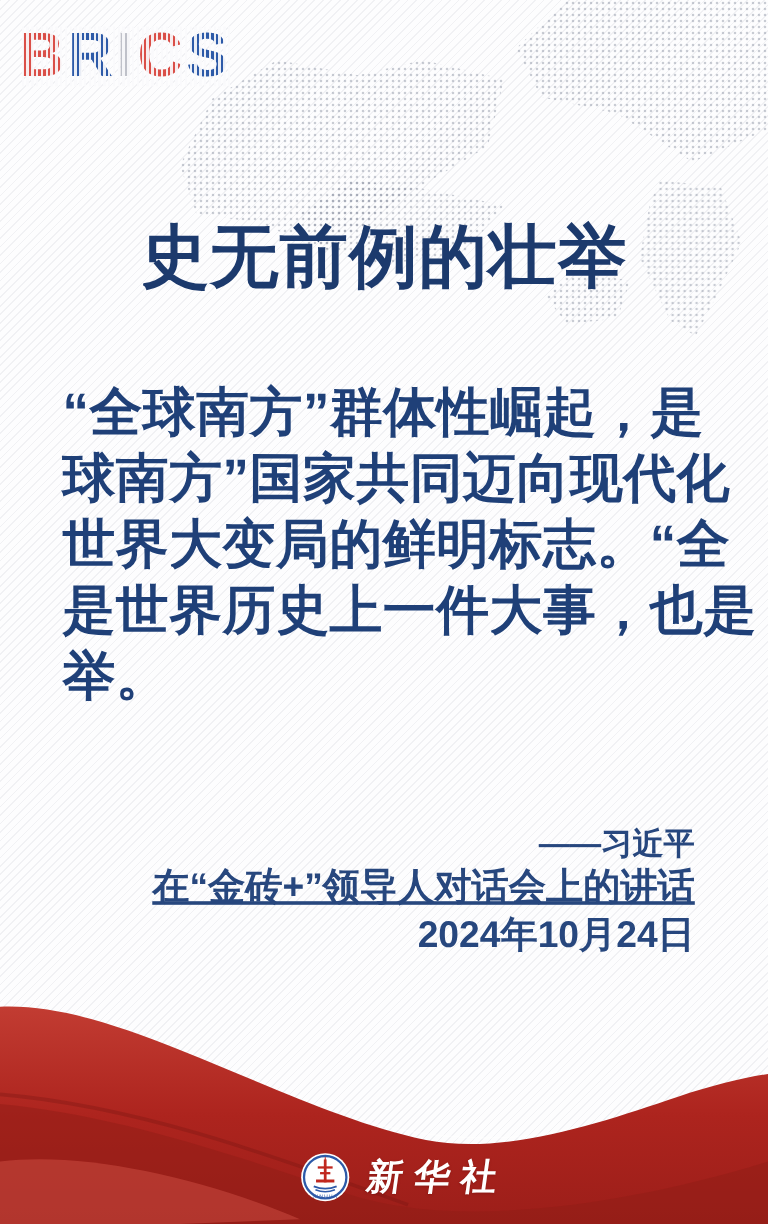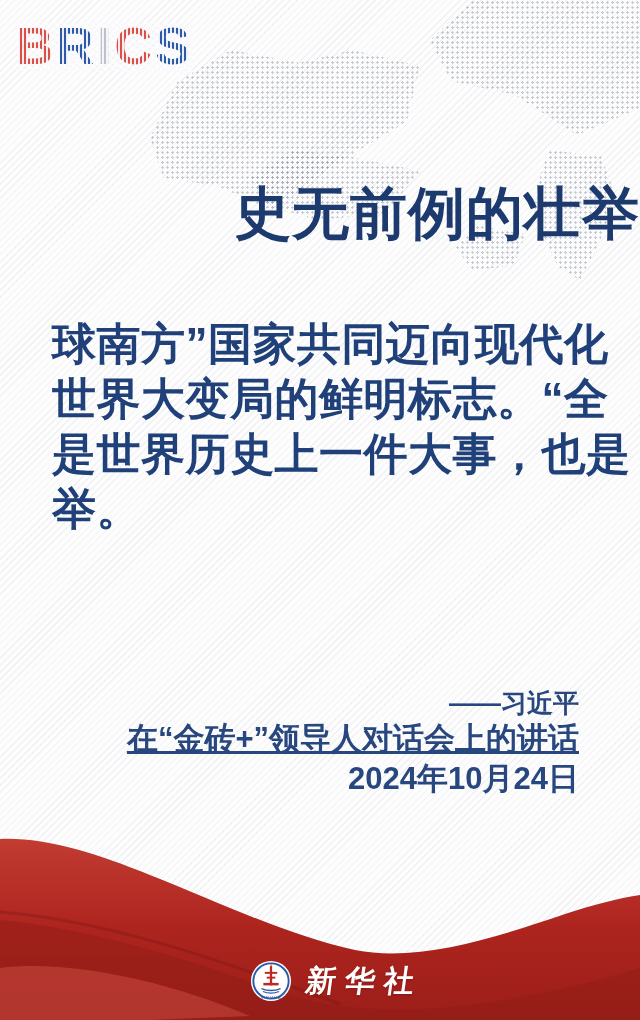--- a/index.html
+++ b/index.html
@@ -39,21 +39,21 @@
     content:"";position:absolute;inset:0;
     background:repeating-linear-gradient(90deg, transparent 0 2px, rgba(250,250,252,0.92) 2px 4px);
     pointer-events:none;
   }
   .l-red{color:#da4f48;}
   .l-blue{color:#2d5aa8;}
   .l-gray{color:#bfc1c9;}
 
   .title{
     position:absolute;left:0;top:176px;width:640px;
-    text-align:right;
+    text-align:center;
     font-size:57px;font-weight:900;color:#1c3a6d;letter-spacing:1px;
   }
   .body-text{
     position:absolute;left:52px;top:316px;width:545px;
     color:#1f4078;font-weight:700;font-size:44px;line-height:55px;
     letter-spacing:0.5px;
   }
   .body-line{white-space:nowrap;}
 
   .attribution{
@@ -94,20 +94,21 @@
     <span class="l-red">B</span>
     <span class="l-blue">R</span>
     <span class="l-gray">I</span>
     <span class="l-red">C</span>
     <span class="l-blue">S</span>
   </div>
 
   <div class="title">史无前例的壮举</div>
 
   <div class="body-text">
+    <div class="body-line">“全球南方”群体性崛起，是</div>
     <div class="body-line">球南方”国家共同迈向现代化</div>
     <div class="body-line">世界大变局的鲜明标志。“全</div>
     <div class="body-line">是世界历史上一件大事，也是</div>
     <div class="body-line">举。</div>
   </div>
 
   <div class="attribution">
     <div class="attr-author">——习近平</div>
     <div class="attr-source">在“金砖+”领导人对话会上的讲话</div>
     <div class="attr-date">2024年10月24日</div>

